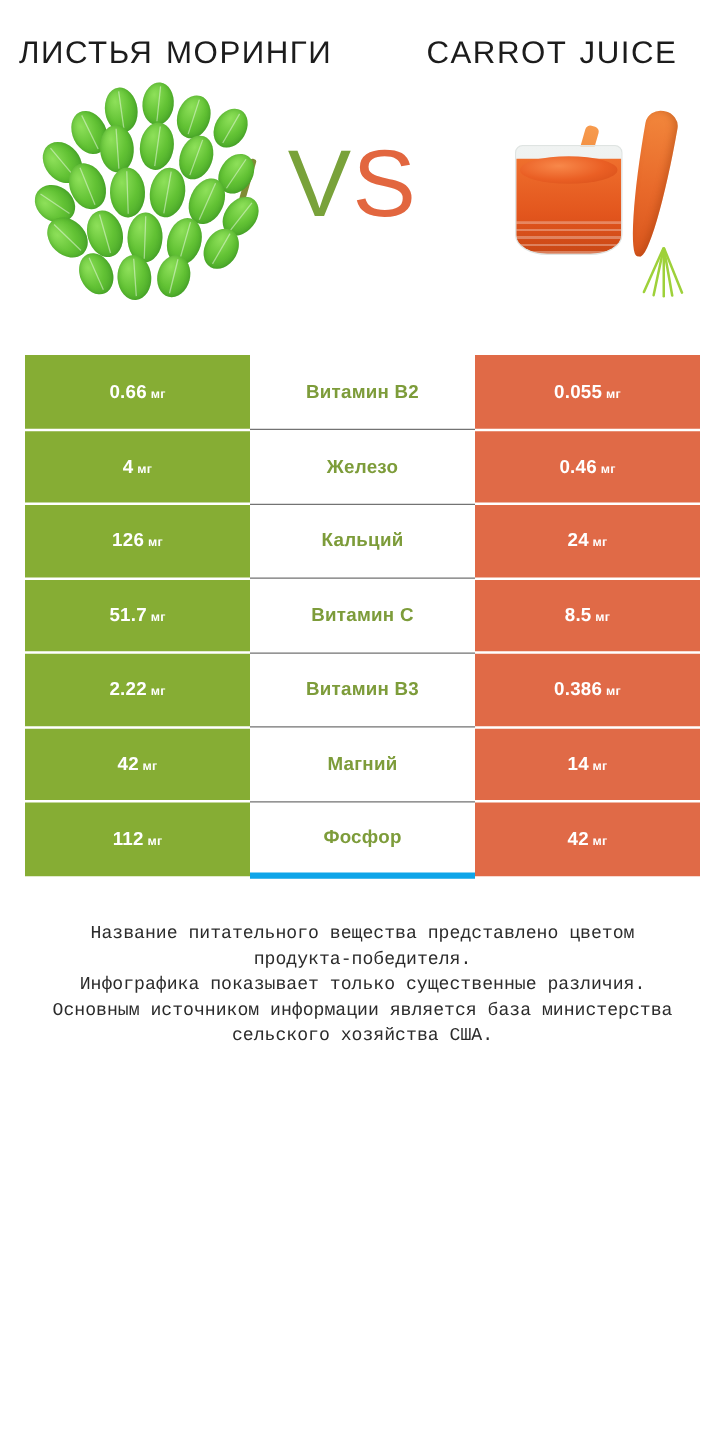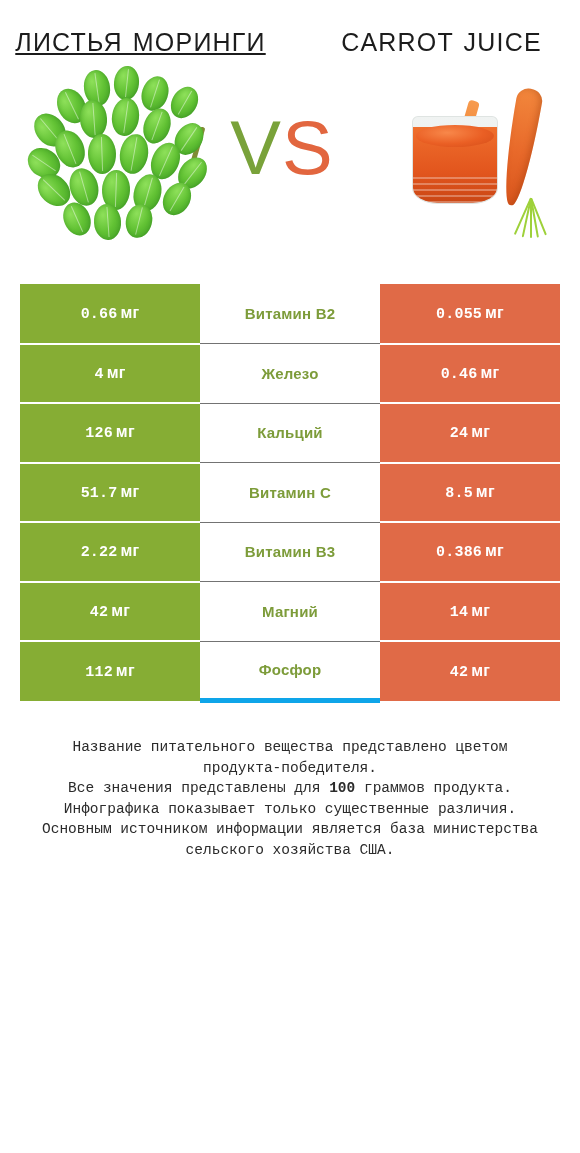--- a/index.html
+++ b/index.html
@@ -35,21 +35,21 @@
     flex: 1 1 0;
     text-align: center;
     font-size: 25px;
     line-height: 1.28;
     letter-spacing: 1.2px;
     font-weight: 400;
     color: #1c1c1c;
     text-transform: uppercase;
     word-spacing: 2px;
   }
-  .title.left { padding: 0 22px 0 12px; text-decoration: underline; }
+  .title.left { padding: 0 22px 0 12px; }
   .title.right { padding: 0 10px 0 22px; }
 
   
   .hero {
     position: relative;
     height: 198px;
     margin-top: 6px;
   }
 
   .hero-img {
@@ -216,22 +216,22 @@
   }
   .table tr:last-child td.cell-label { border-bottom: 5px solid #0ea5e9; }
   .table tr:first-child td.cell-label { border-top: none; }
 
   td.cell-left, td.cell-right {
     border-bottom: 2px solid #ffffff;
   }
   .table tr:last-child td.cell-left,
   .table tr:last-child td.cell-right { border-bottom: none; }
 
-  .val-num { font-size: 15px; font-weight: bold; font-family: Liberation Mono, monospace; }
-  .val-unit { font-size: 16px; font-weight: bold; margin-left: 3px; }
+  .val-num { font-size: 15px; font-weight: bold; }
+  .val-unit { font-size: 10px; font-weight: bold; margin-left: 3px; }
 
   
   .footer {
     margin: 34px 26px 0 26px;
     text-align: center;
     font-size: 14.5px;
     line-height: 1.42;
     color: #2b2b2b;
   }
   .footer p { margin: 0; font-family: Liberation Mono, monospace; }
@@ -335,19 +335,18 @@
         <td class="cell-left"><span class="val-num">112</span><span class="val-unit">мг</span></td>
         <td class="cell-label"><span>Фосфор</span></td>
         <td class="cell-right"><span class="val-num">42</span><span class="val-unit">мг</span></td>
       </tr>
     </tbody>
   </table>
 
   <div class="footer">
     <p>Название питательного вещества представлено цветом</p>
     <p>продукта-победителя.</p>
-    <p><span>Все значения представлены для </span><b>100</b><span> граммов продукта.</span></p>
     <p>Инфографика показывает только существенные различия.</p>
     <p>Основным источником информации является база министерства</p>
     <p>сельского хозяйства США.</p>
   </div>
 
 </div>
 
 </body></html>

